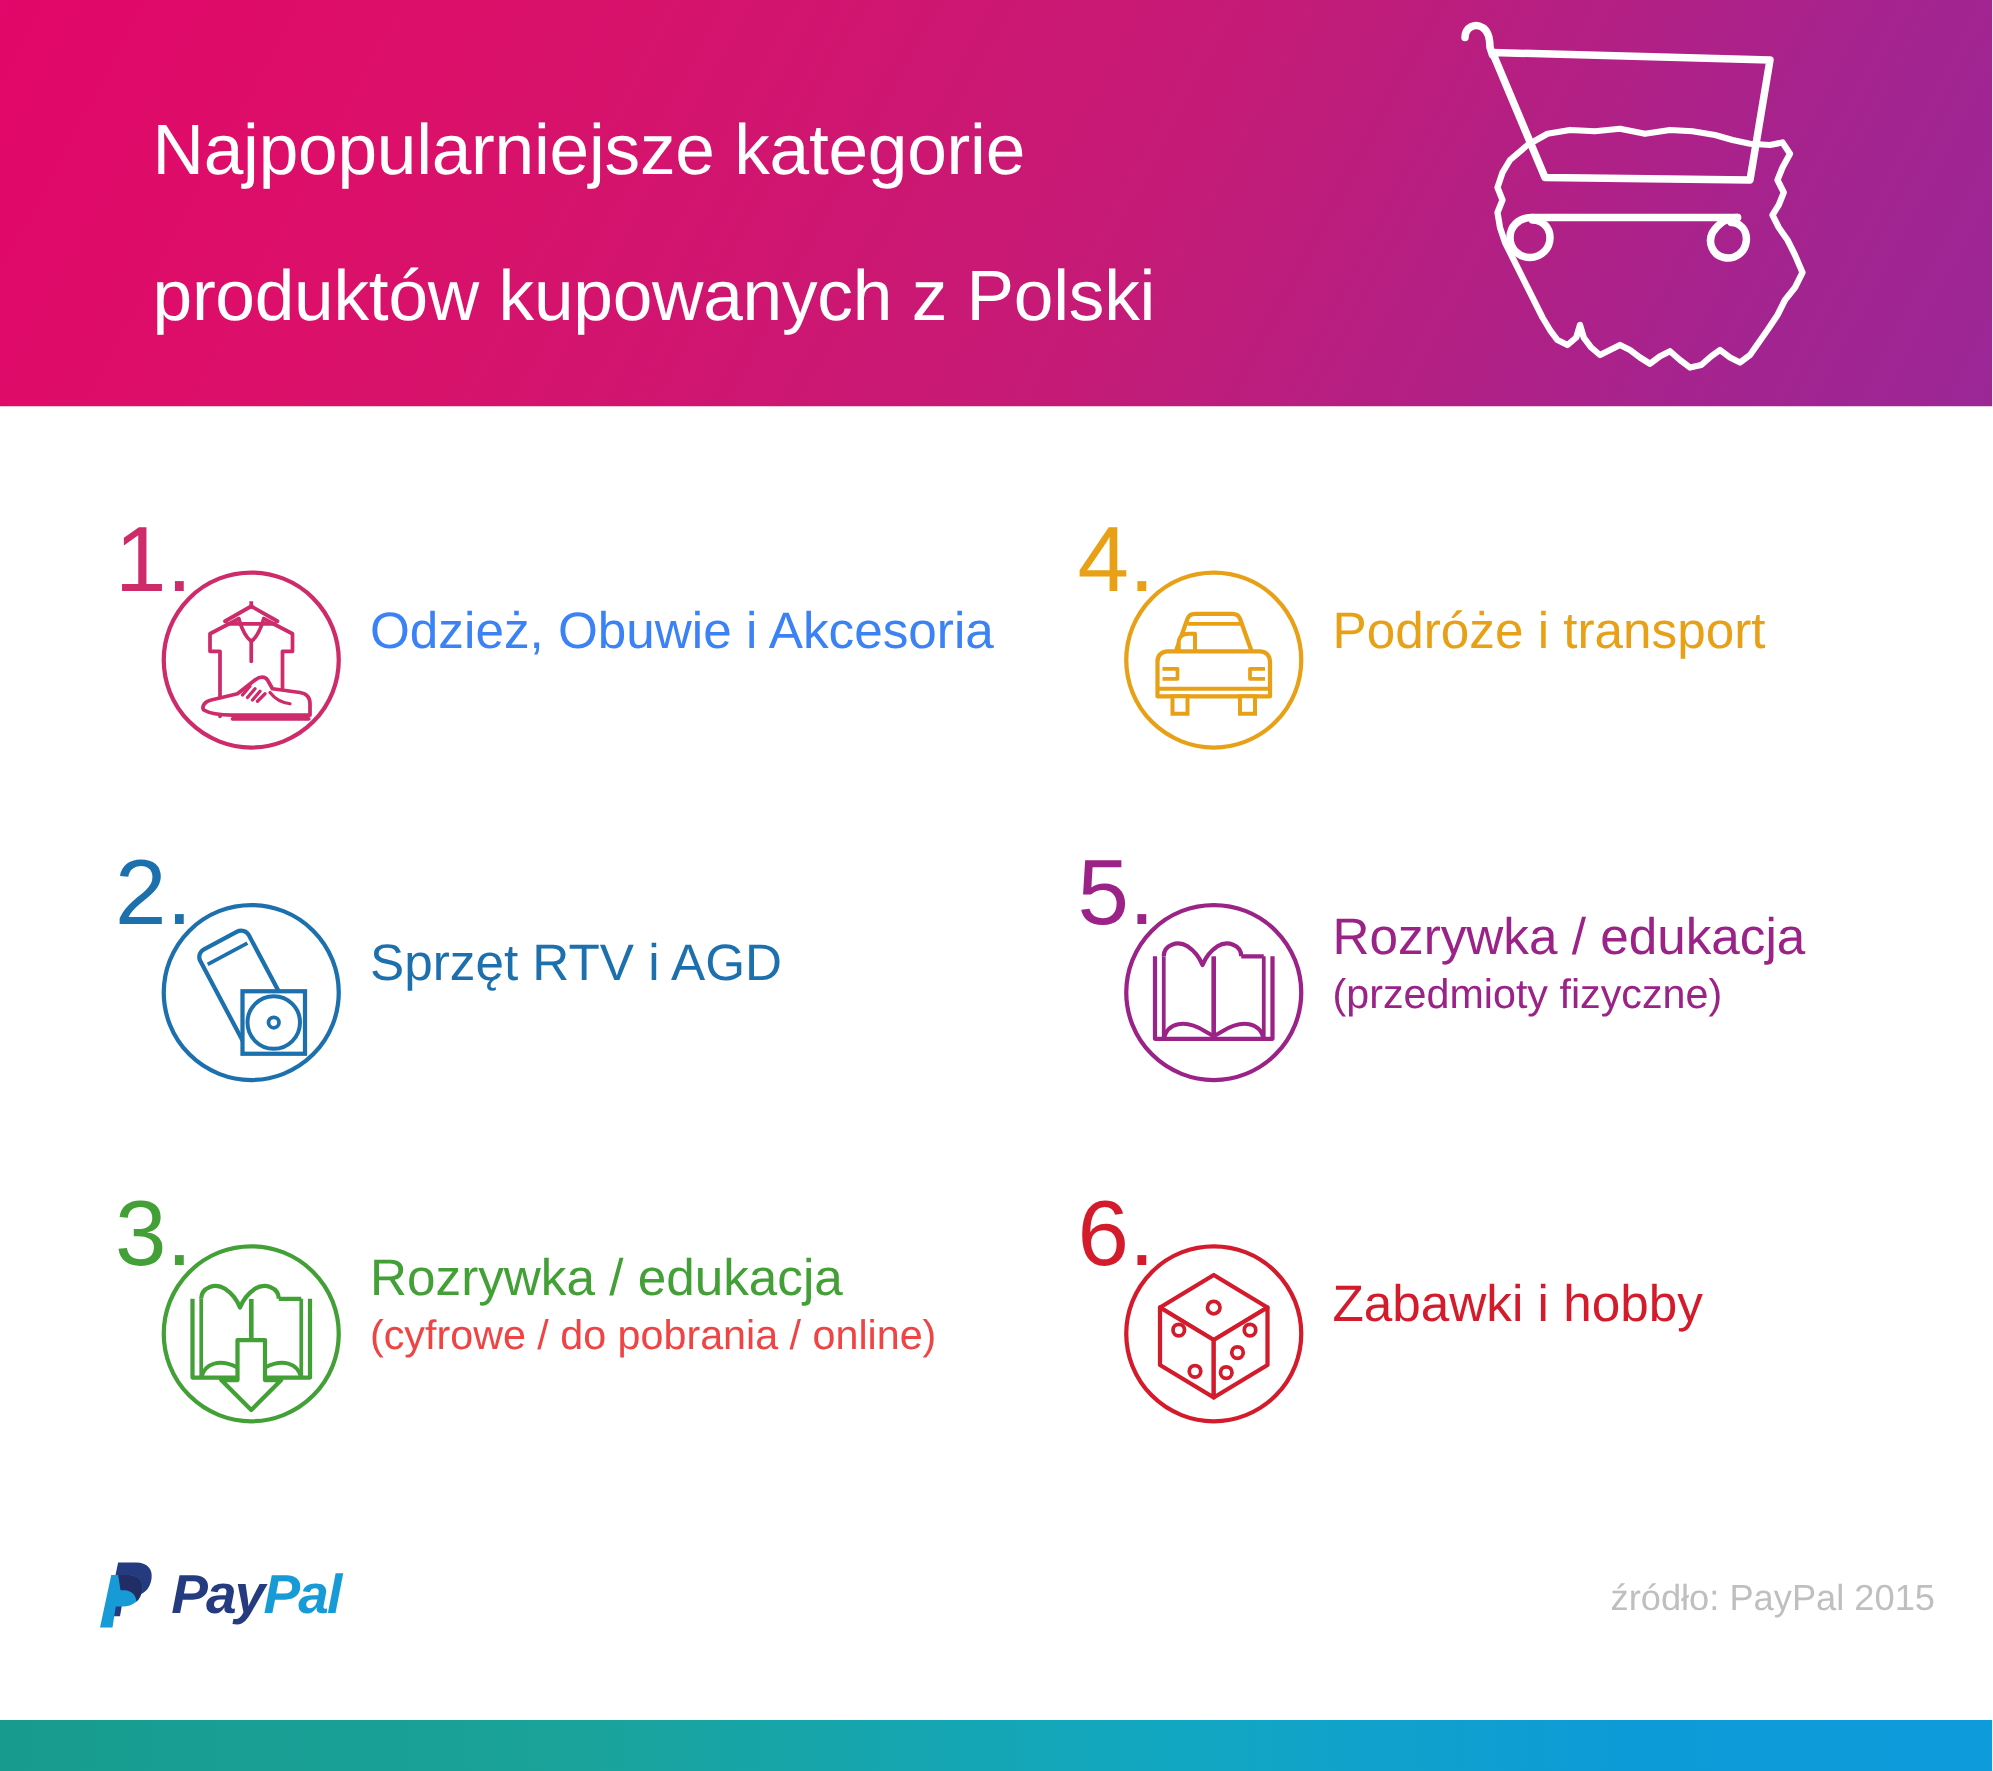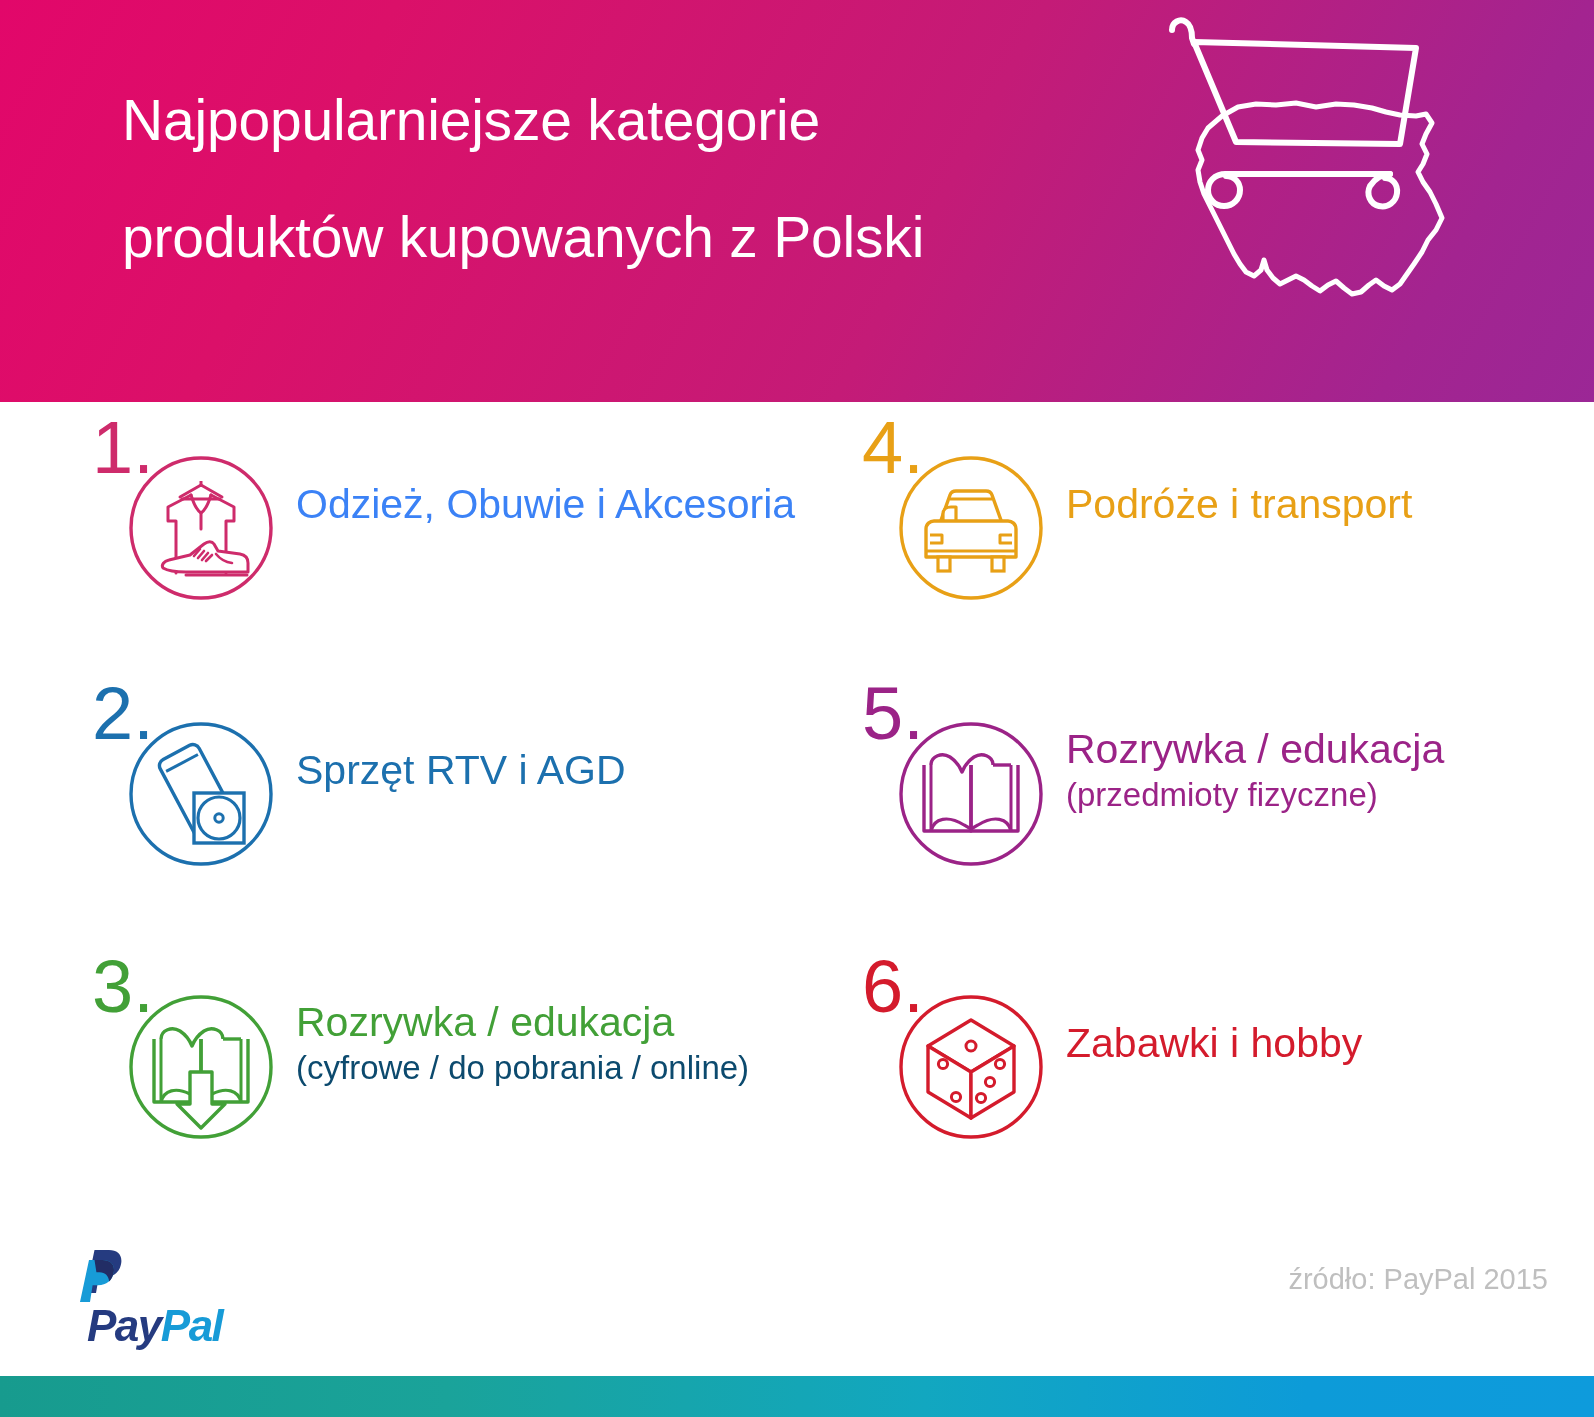--- a/index.html
+++ b/index.html
@@ -18,21 +18,21 @@
     height: 1417px;
     background: #ffffff;
     overflow: hidden;
   }
 
   
   .header {
     position: absolute;
     left: 0; top: 0;
     width: 1594px;
-    height: 402px;
+    height: 325px;
     background: linear-gradient(118deg, #E2076A 0%, #DB1069 22%, #C41B77 58%, #A32490 88%, #9B2796 100%);
     overflow: hidden;
   }
 
   .header-title {
     position: absolute;
     left: 122px;
     top: 62px;
     width: 1000px;
     color: #ffffff;
@@ -130,22 +130,22 @@
     bottom: 47px;
     width: 1594px;
     height: 150px;
   }
 
   .paypal-logo {
     position: absolute;
     left: 78px;
     top: 28px;
     display: flex;
+    align-items: center;
     height: 56px;
-    flex-direction: column;
   }
 
   .paypal-mark { width: 50px; height: 56px; display: block; }
 
   .paypal-word {
     font-size: 44px;
     line-height: 44px;
     font-weight: 700;
     font-style: italic;
     letter-spacing: -1.5px;
@@ -282,21 +282,21 @@
 
             <path d="M33 108 C36 96 48 93 62 100 L64 102" stroke="#42A037" stroke-width="3.2" fill="none"></path>
             <path d="M113 108 C110 96 98 93 84 100 L82 102" stroke="#42A037" stroke-width="3.2" fill="none"></path>
 
             <path d="M62 78 L84 78 L84 110 L97 110 L73 134 L49 110 L62 110 Z" stroke="#42A037" stroke-width="3.4" stroke-linejoin="round" fill="#ffffff"></path>
           </svg>
         </div>
       </div>
       <div class="item-text">
         <div class="item-label" style="color:#42A037">Rozrywka / edukacja</div>
-        <div class="item-sublabel" style="color:#0c4a6e">(cyfrowe / do pobrania / online)</div>
+        <div class="item-sublabel" style="color:#ef4444">(cyfrowe / do pobrania / online)</div>
       </div>
     </div>
 
     <div class="item col-right row-1">
       <div class="item-badge">
         <div class="item-number" style="color:#E8A016">4.</div>
         <div class="item-circle">
           <svg viewBox="0 0 146 146" fill="none" xmlns="http://www.w3.org/2000/svg">
             <circle cx="73" cy="73" r="70" stroke="#E8A016" stroke-width="3.4"></circle>
 

